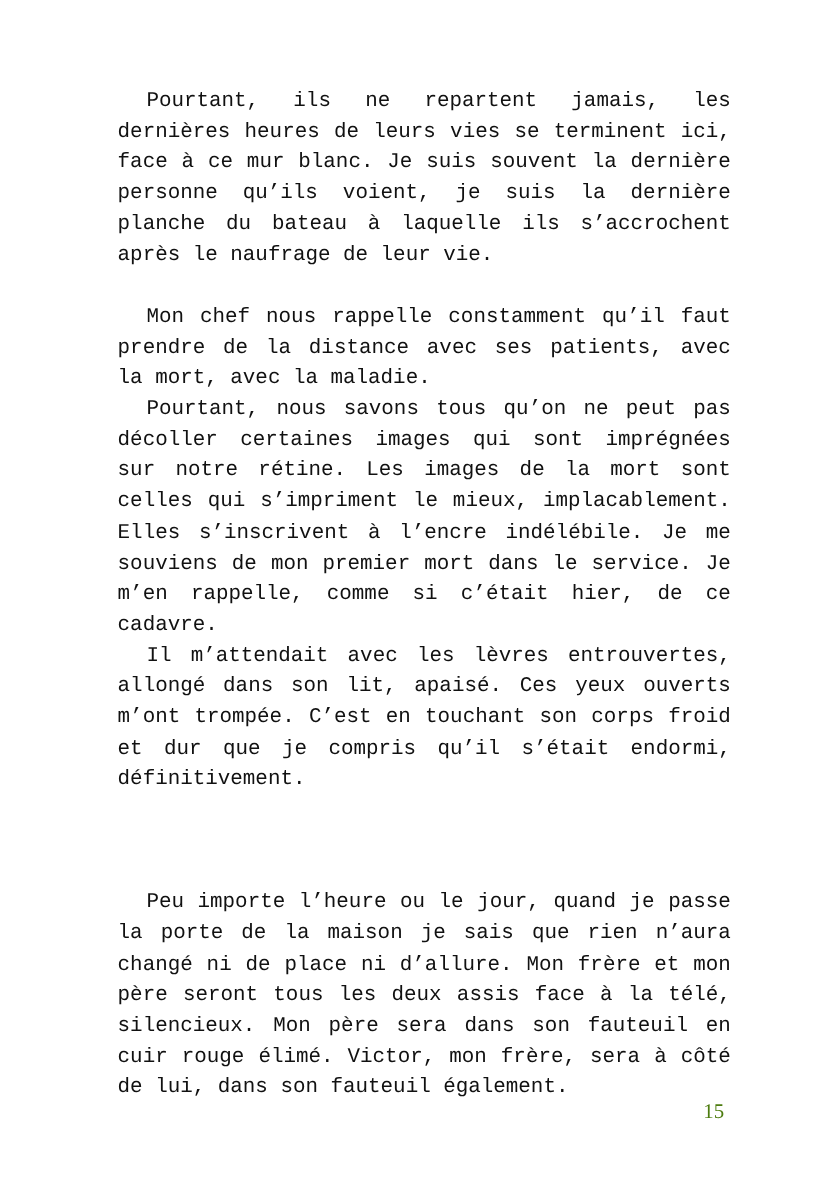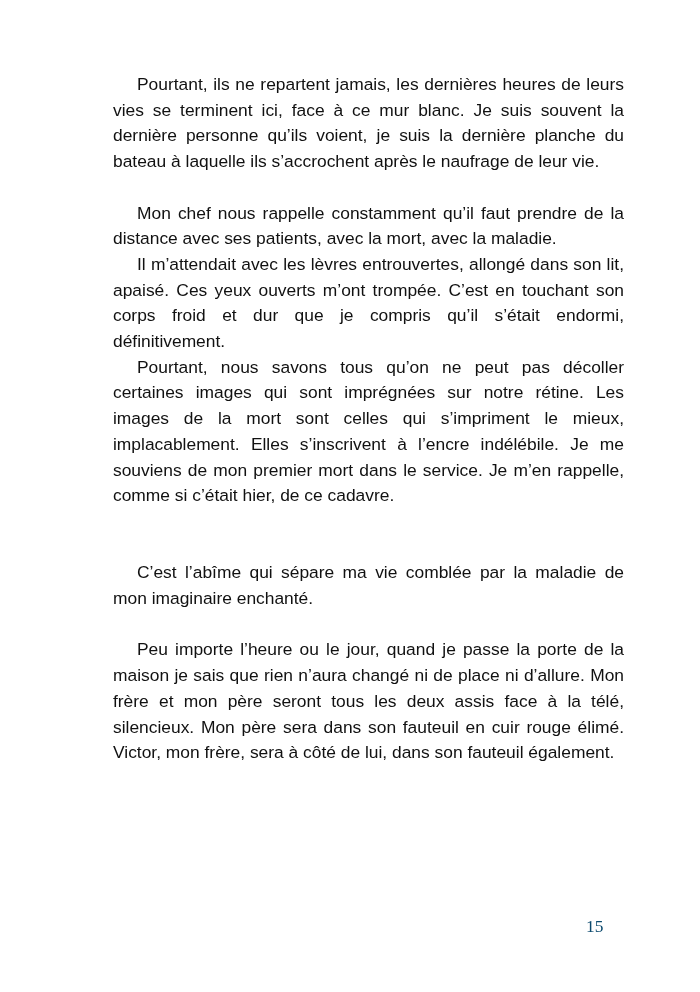--- a/index.html
+++ b/index.html
@@ -1,50 +1,49 @@
 <!DOCTYPE html>
 <html><head>
 <meta charset="utf-8">
 <style>
   html, body { margin: 0; padding: 0; background: #ffffff; }
   body { width: 700px; height: 992px; position: relative; overflow: hidden; }
   .page {
     position: absolute;
-    left: 113px;
+    left: 98px;
     top: 72px;
     width: 511px;
-    font-family: Liberation Sans, sans-serif;
+    font-family: Liberation Mono, monospace;
     font-size: 17.4px;
     line-height: 25.7px;
     color: #111111;
   }
   .p {
     margin: 0;
     text-indent: 24px;
     text-align: justify;
   }
   .gap { height: 25.7px; }
   .page-number {
     position: absolute;
     left: 586px;
     top: 916px;
     font-family: "Liberation Serif", serif;
     font-size: 17.4px;
-    color: #0c4a6e;
+    color: #4d7c0f;
   }
 </style>
 </head>
 <body>
 
 <div class="page">
   <p class="p">Pourtant, ils ne repartent jamais, les dernières heures de leurs vies se terminent ici, face à ce mur blanc. Je suis souvent la dernière personne qu’ils voient, je suis la dernière planche du bateau à laquelle ils s’accrochent après le naufrage de leur vie.</p>
   <div class="gap"></div>
   <p class="p">Mon chef nous rappelle constamment qu’il faut prendre de la distance avec ses patients, avec la mort, avec la maladie.</p>
+  <p class="p">Pourtant, nous savons tous qu’on ne peut pas décoller certaines images qui sont imprégnées sur notre rétine. Les images de la mort sont celles qui s’impriment le mieux, implacablement. Elles s’inscrivent à l’encre indélébile. Je me souviens de mon premier mort dans le service. Je m’en rappelle, comme si c’était hier, de ce cadavre.</p>
   <p class="p">Il m’attendait avec les lèvres entrouvertes, allongé dans son lit, apaisé. Ces yeux ouverts m’ont trompée. C’est en touchant son corps froid et dur que je compris qu’il s’était endormi, définitivement.</p>
-  <p class="p">Pourtant, nous savons tous qu’on ne peut pas décoller certaines images qui sont imprégnées sur notre rétine. Les images de la mort sont celles qui s’impriment le mieux, implacablement. Elles s’inscrivent à l’encre indélébile. Je me souviens de mon premier mort dans le service. Je m’en rappelle, comme si c’était hier, de ce cadavre.</p>
   <div class="gap"></div>
   <div class="gap"></div>
-  <p class="p">C’est l’abîme qui sépare ma vie comblée par la maladie de mon imaginaire enchanté.</p>
   <div class="gap"></div>
   <p class="p">Peu importe l’heure ou le jour, quand je passe la porte de la maison je sais que rien n’aura changé ni de place ni d’allure. Mon frère et mon père seront tous les deux assis face à la télé, silencieux. Mon père sera dans son fauteuil en cuir rouge élimé. Victor, mon frère, sera à côté de lui, dans son fauteuil également.</p>
 </div>
 
 <div class="page-number">15</div>
 
 </body></html>

